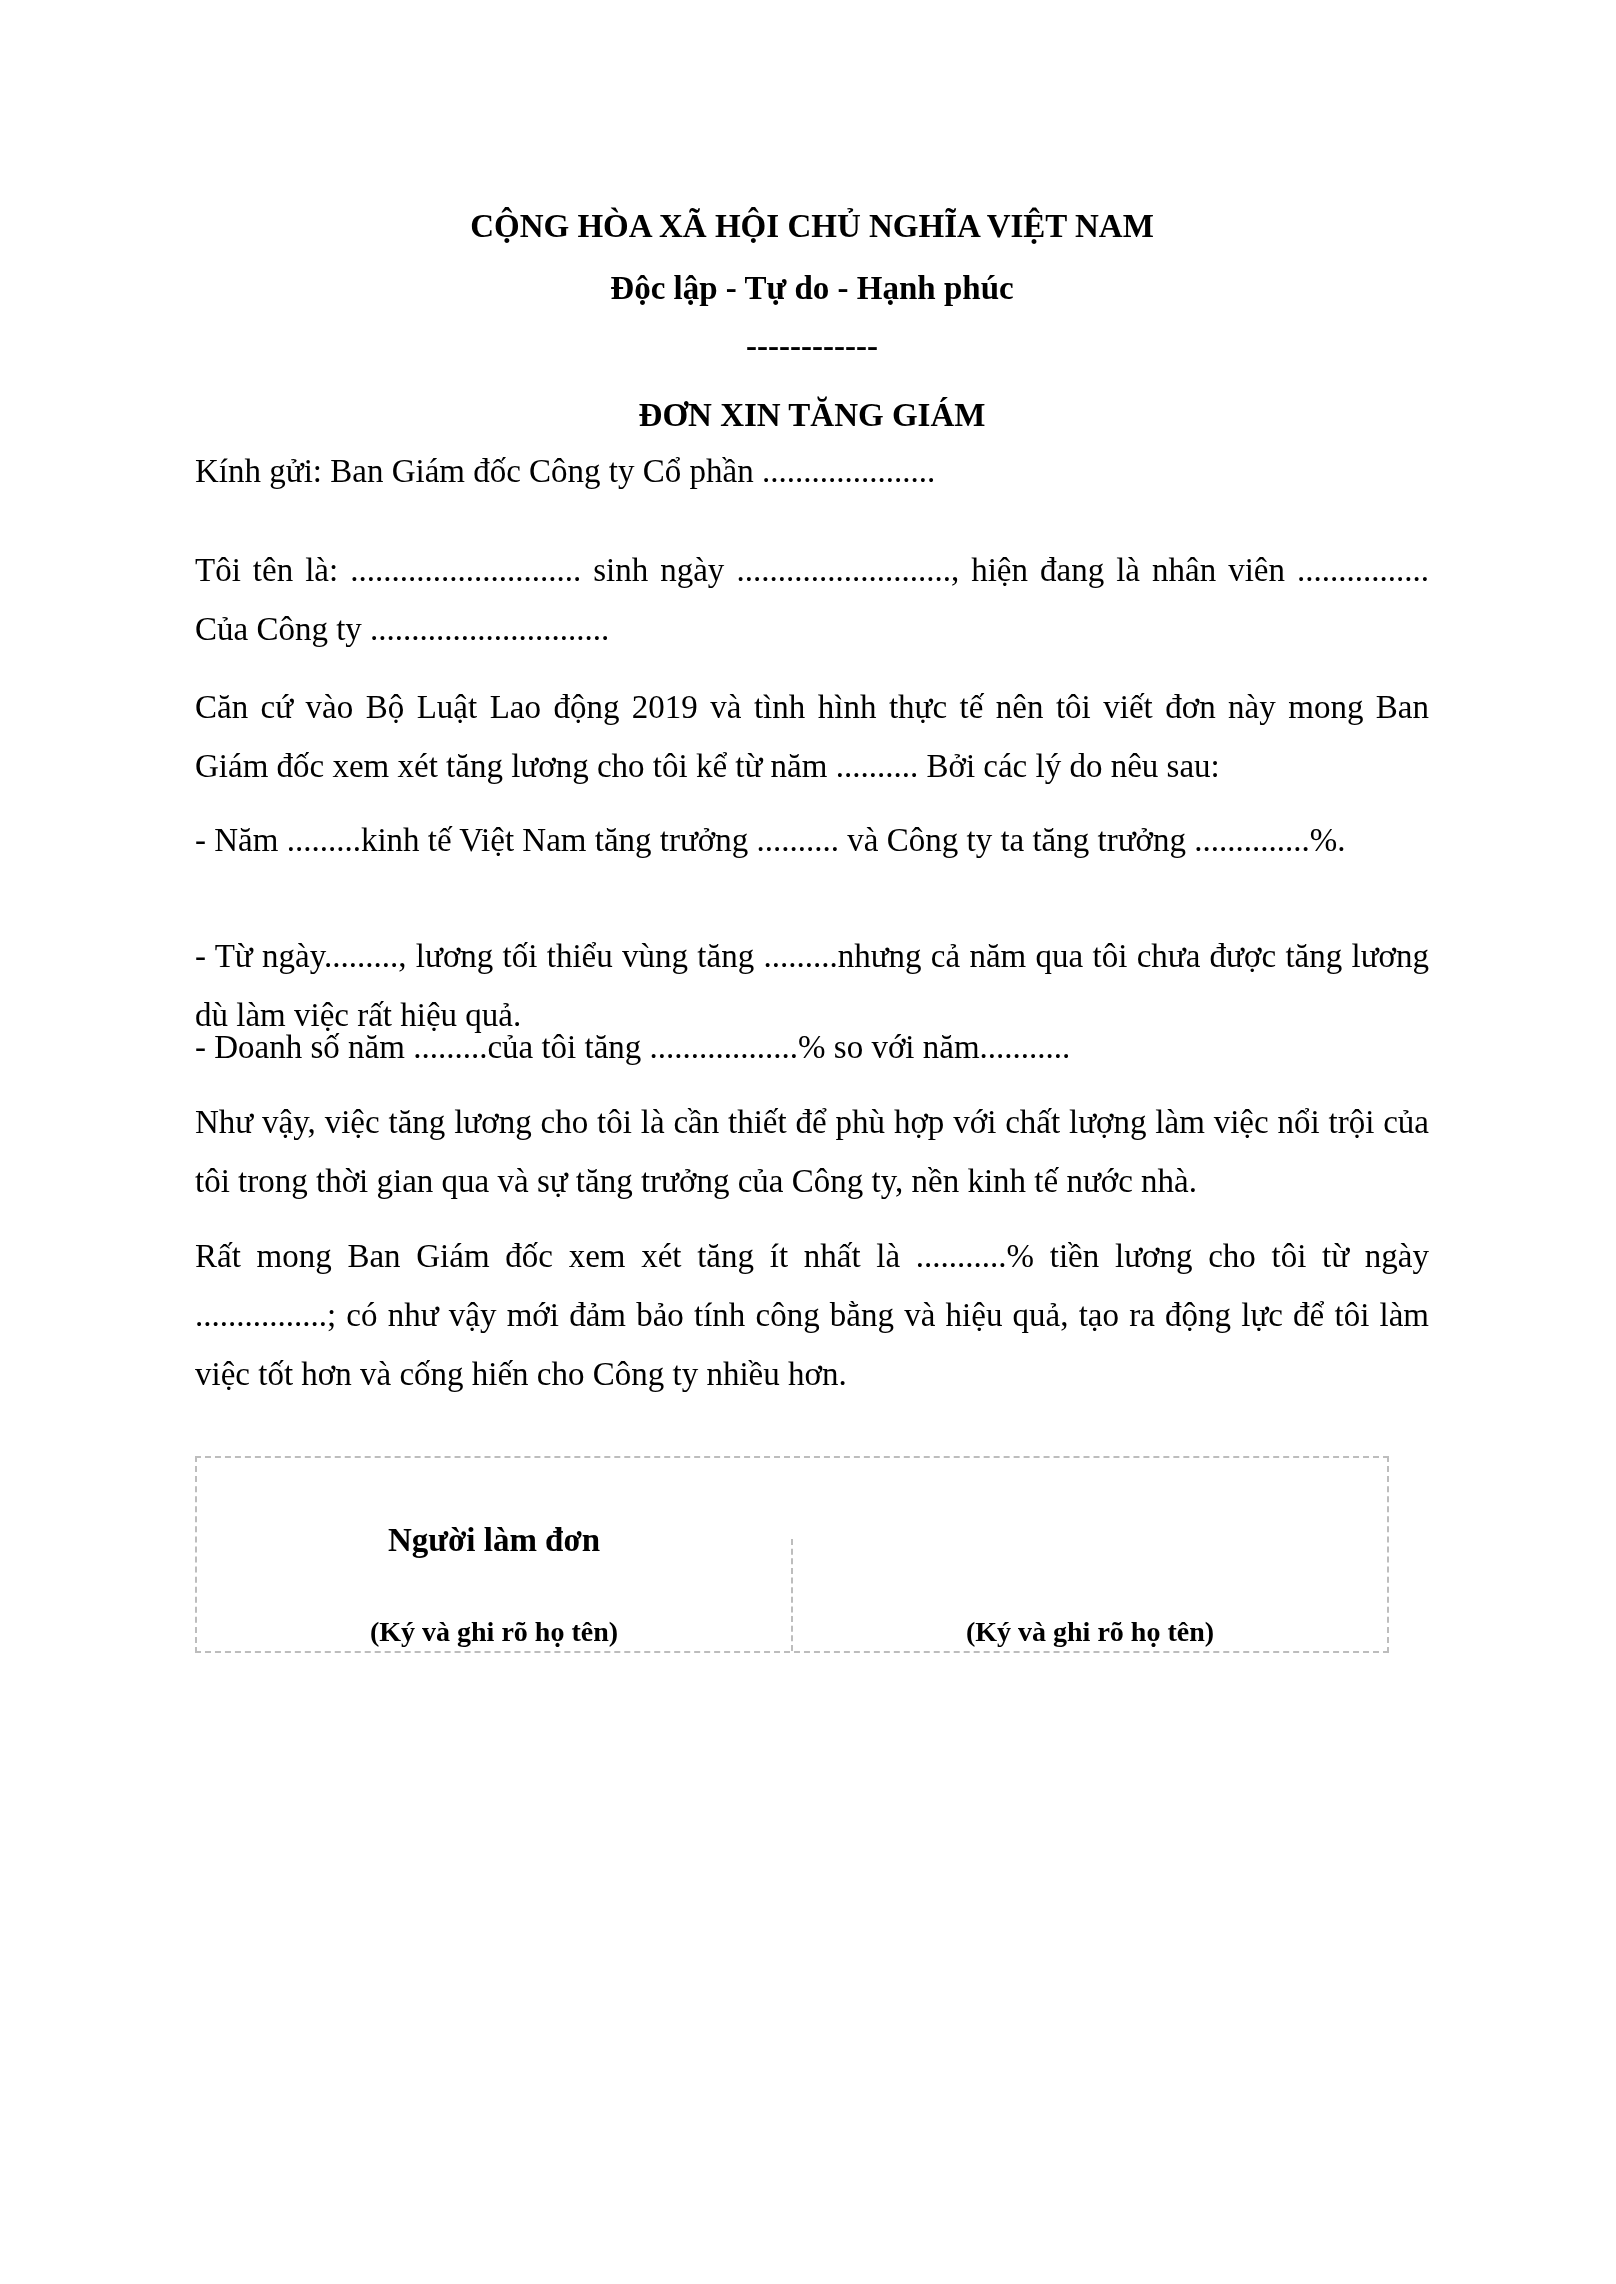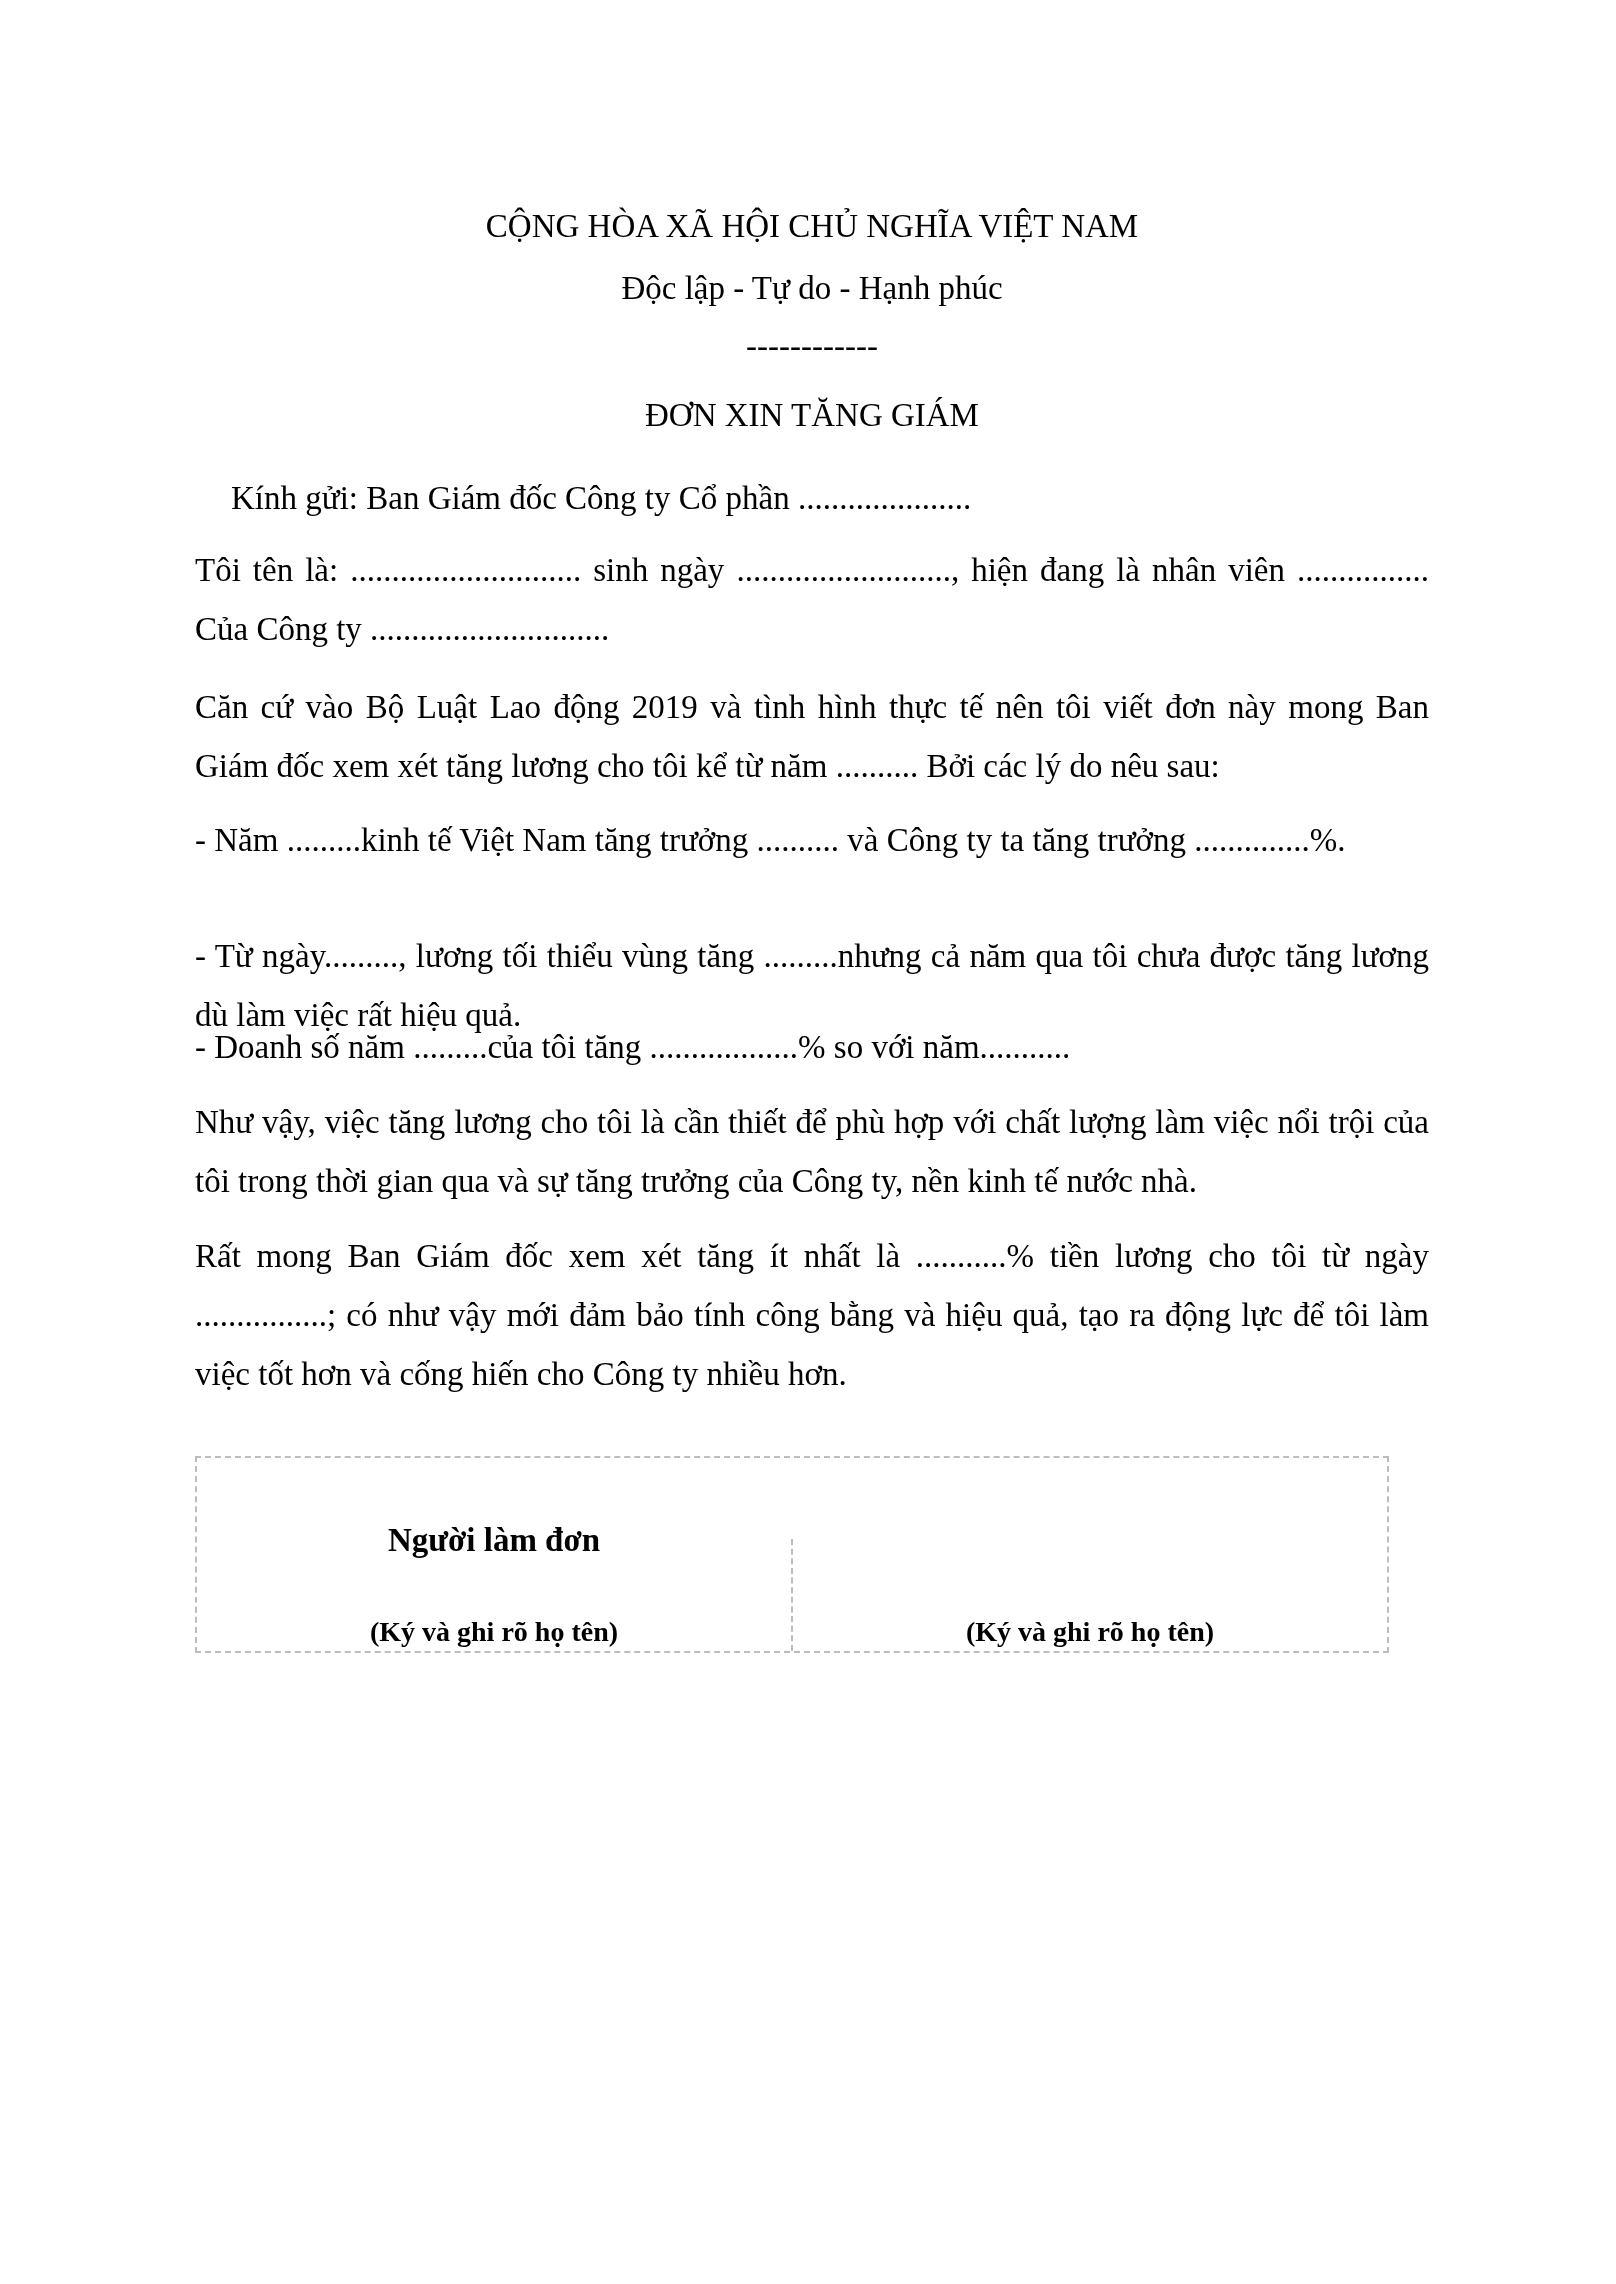--- a/index.html
+++ b/index.html
@@ -1,38 +1,38 @@
 <!DOCTYPE html>
 <html style="font-size:10.4px"><head>
 <meta charset="utf-8">
 <style>
   html, body { margin: 0; padding: 0; background: #ffffff; }
   body { width: 1616px; height: 2284px; position: relative; overflow: hidden;
          font-family: "Liberation Serif", "DejaVu Serif", serif; color: #000; }
   .page { position: absolute; left: 195px; top: 0; width: 1234px; }
-  .center { text-align: center; font-weight: normal; font-size: 33px; position: absolute; left: 0; width: 1234px; line-height: 39px; }
+  .center { text-align: center; font-weight: bold; font-size: 33px; position: absolute; left: 0; width: 1234px; line-height: 39px; }
   .p { position: absolute; left: 0; width: 1234px; font-size: 33px; line-height: 59px; text-align: justify; text-align-last: left; }
   .sig-table { position: absolute; left: 0; top: 1456px; width: 1194px; height: 197px;
                border: 2px dashed #bdbdbd; box-sizing: border-box; display: flex; align-items: flex-end; }
   .sig-cell { flex: 1; text-align: center; box-sizing: border-box; padding-top: 21.5px; }
   .sig-cell + .sig-cell { border-left: 2px dashed #bdbdbd; }
   .sig-title { font-weight: bold; font-size: 33px; line-height: 39px; margin: 0; }
   .sig-note { font-weight: bold; font-size: 28px; line-height: 39px; margin-top: 52px; }
 </style>
 </head>
 <body>
 
 <div class="page">
 
   <div class="center" style="top:207px;">CỘNG HÒA XÃ HỘI CHỦ NGHĨA VIỆT NAM</div>
   <div class="center" style="top:269px;">Độc lập - Tự do - Hạnh phúc</div>
   <div class="center" style="top:327px;">------------</div>
   <div class="center" style="top:396px;">ĐƠN XIN TĂNG GIÁM</div>
 
-  <div class="p" style="top:469px;margin-left:36px;">Kính gửi: Ban Giám đốc Công ty Cổ phần .....................</div>
+  <div class="p" style="top:442px;">Kính gửi: Ban Giám đốc Công ty Cổ phần .....................</div>
   <div class="p" style="top:541px;">Tôi tên là: ............................ sinh ngày .........................., hiện đang là nhân viên ................ Của Công ty .............................</div>
   <div class="p" style="top:678px;">Căn cứ vào Bộ Luật Lao động 2019 và tình hình thực tế nên tôi viết đơn này mong Ban Giám đốc xem xét tăng lương cho tôi kể từ năm .......... Bởi các lý do nêu sau:</div>
   <div class="p" style="top:811px;">- Năm .........kinh tế Việt Nam tăng trưởng .......... và Công ty ta tăng trưởng ..............%.</div>
   <div class="p" style="top:927px;">- Từ ngày........., lương tối thiểu vùng tăng .........nhưng cả năm qua tôi chưa được tăng lương dù làm việc rất hiệu quả.</div>
   <div class="p" style="top:1018px;">- Doanh số năm .........của tôi tăng ..................% so với năm...........</div>
   <div class="p" style="top:1093px;">Như vậy, việc tăng lương cho tôi là cần thiết để phù hợp với chất lượng làm việc nổi trội của tôi trong thời gian qua và sự tăng trưởng của Công ty, nền kinh tế nước nhà.</div>
   <div class="p" style="top:1227px;">Rất mong Ban Giám đốc xem xét tăng ít nhất là ...........% tiền lương cho tôi từ ngày ................; có như vậy mới đảm bảo tính công bằng và hiệu quả, tạo ra động lực để tôi làm việc tốt hơn và cống hiến cho Công ty nhiều hơn.</div>
 
   <div class="sig-table">
     <div class="sig-cell">

